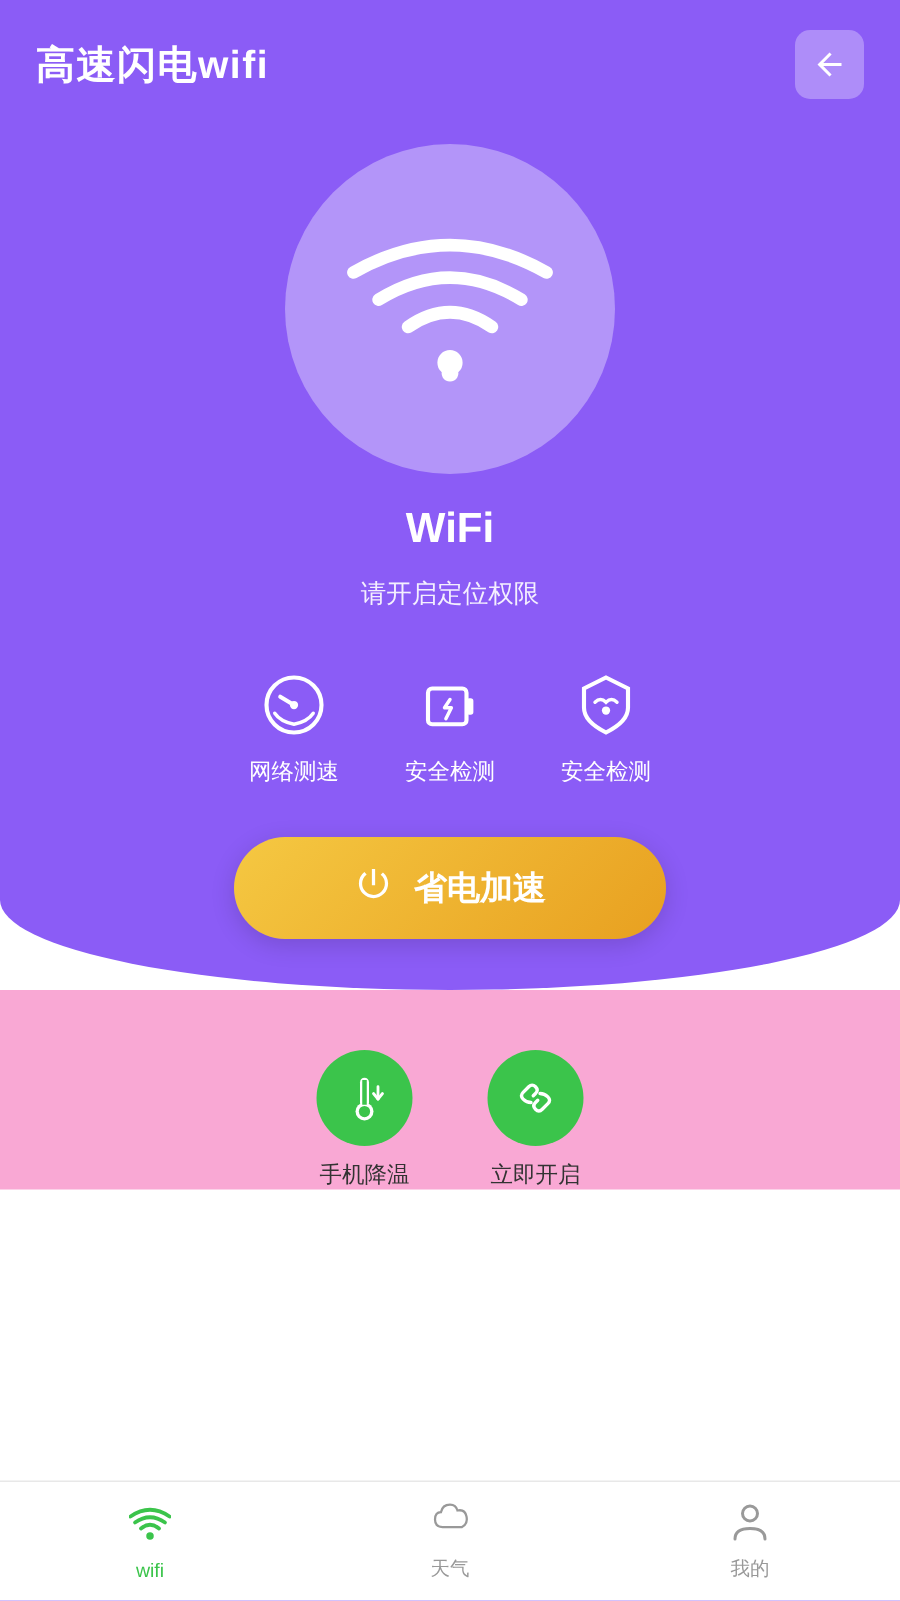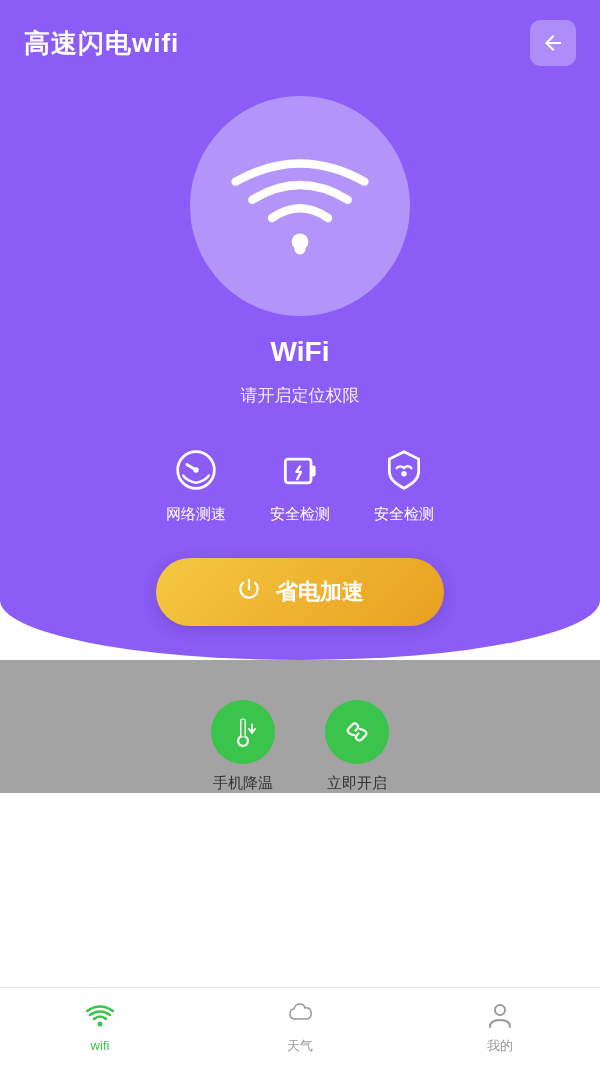--- a/index.html
+++ b/index.html
@@ -132,21 +132,21 @@
     }
     .start-btn .power-icon svg {
       width: 26px;
       height: 26px;
       fill: #fff;
     }
 
     
     .bottom-section {
       width: 100%;
-      background: #a3a3a3;
+      background: #f9a8d4;
       padding: 40px 20px 0 20px;
     }
 
     .services-row {
       display: flex;
       justify-content: center;
       gap: 50px;
       margin-bottom: 20px;
     }
     .service-item {

